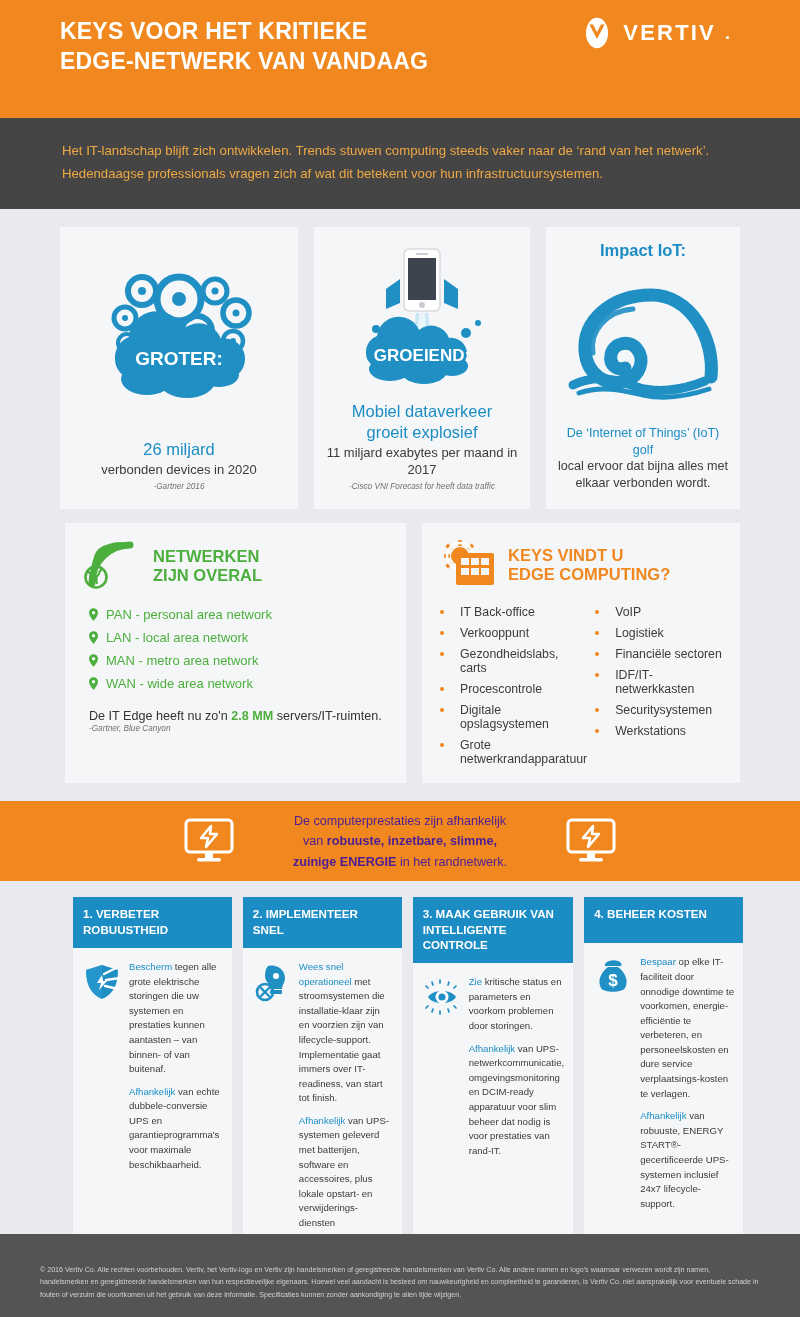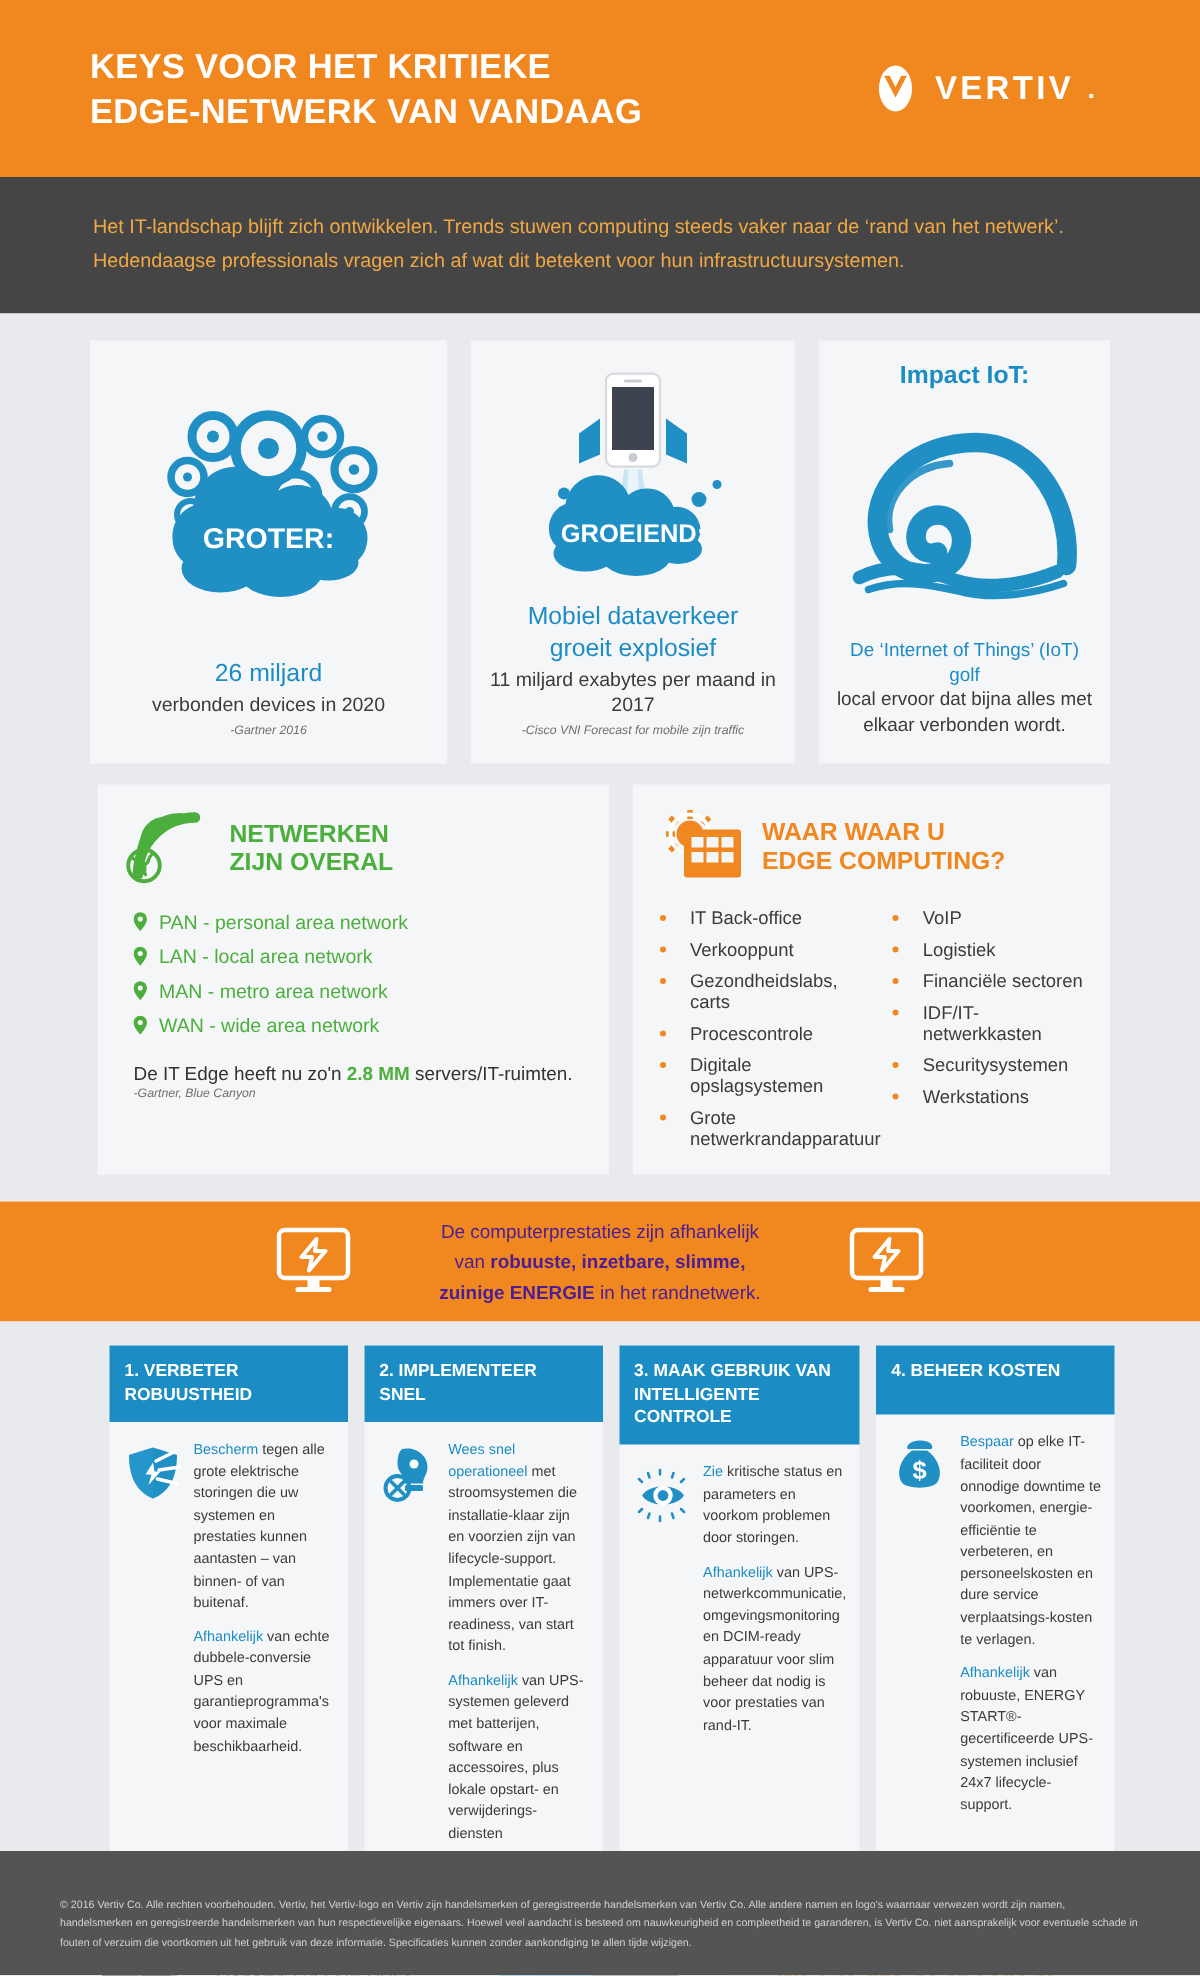--- a/index.html
+++ b/index.html
@@ -13,23 +13,23 @@
     height: 1317px;
     position: relative;
     overflow: hidden;
     background: #ffffff;
   }
 
   
   .header {
     background: #f0881f;
     height: 118px;
-    padding: 0 60px;
-    display: flex;
-    align-items: center;
+    padding: 16px 60px;
+    display: flex;
+    align-items: flex-start;
     justify-content: space-between;
   }
   .header-title {
     color: #ffffff;
     font-size: 23px;
     font-weight: bold;
     line-height: 1.32;
     letter-spacing: 0.2px;
     text-transform: uppercase;
   }
@@ -347,21 +347,21 @@
               <circle cx="124" cy="92" r="5"></circle>
               <circle cx="136" cy="82" r="3"></circle>
               <circle cx="34" cy="88" r="4"></circle>
             </g>
             <text x="80" y="120" text-anchor="middle" fill="#ffffff" font-family="Liberation Sans, sans-serif" font-size="17" font-weight="bold">GROEIEND:</text>
           </svg>
         </div>
         <div class="stat-big">Mobiel dataverkeer</div>
         <div class="stat-big" style="margin-top:0;">groeit explosief</div>
         <div class="stat-sub">11 miljard exabytes per maand in 2017</div>
-        <div class="stat-cite">-Cisco VNI Forecast for mobile zijn traffic</div>
+        <div class="stat-cite">-Cisco VNI Forecast for heeft data traffic</div>
       </div>
 
       <div class="card c3">
         <div class="card-head">Impact IoT:</div>
         <div class="card-art">
           <svg width="160" height="125" viewBox="0 0 160 125">
             <g fill="none" stroke="#1f8fc4" stroke-linecap="round">
               <path d="M148 96 C152 58 128 14 88 14 C48 14 20 40 22 70 C24 94 44 106 62 100 C78 95 82 78 74 68 C66 58 50 62 48 74 C46 84 54 90 62 87" stroke-width="13"></path>
               <path d="M10 104 C34 92 58 100 74 106 C92 112 118 110 142 100" stroke-width="9"></path>
               <path d="M16 112 C40 104 62 110 80 114 C98 118 122 116 146 108" stroke-width="5"></path>
@@ -453,21 +453,21 @@
             <g fill="#f5f6f8">
               <rect x="21" y="19" width="8" height="7"></rect>
                 <rect x="31" y="19" width="8" height="7"></rect>
                 <rect x="41" y="19" width="8" height="7"></rect>
               <rect x="21" y="29" width="8" height="7"></rect>
                 <rect x="31" y="29" width="8" height="7"></rect>
                 <rect x="41" y="29" width="8" height="7"></rect>
             </g>
           </svg>
           <div class="panel-title orange">
-            <div>WAAR WAAR U</div>
+            <div>KEYS VINDT U</div>
             <div>EDGE COMPUTING?</div>
           </div>
         </div>
         <div class="edge-cols">
           <div class="edge-col">
             <div class="edge-item">
                 <span class="dot"></span>
                 <span>IT Back-office</span>
               </div>
             <div class="edge-item">

